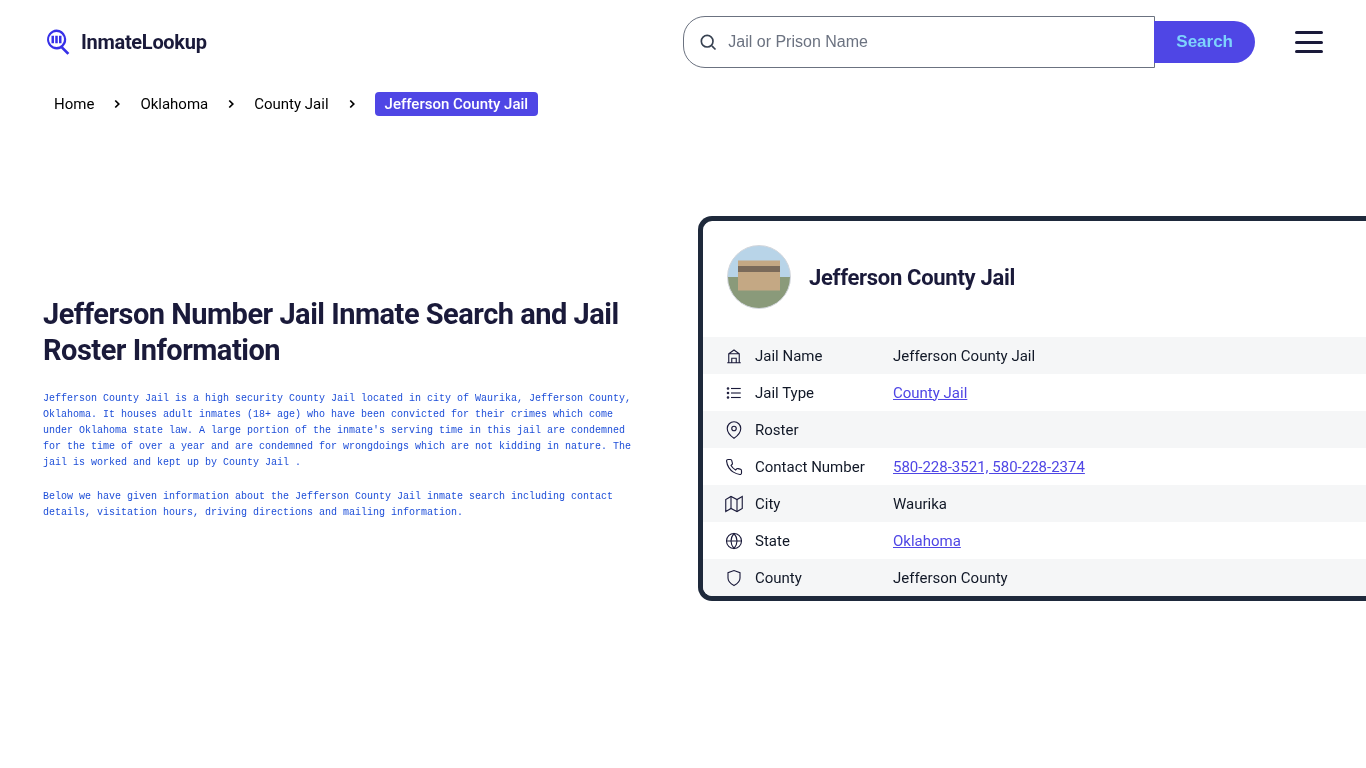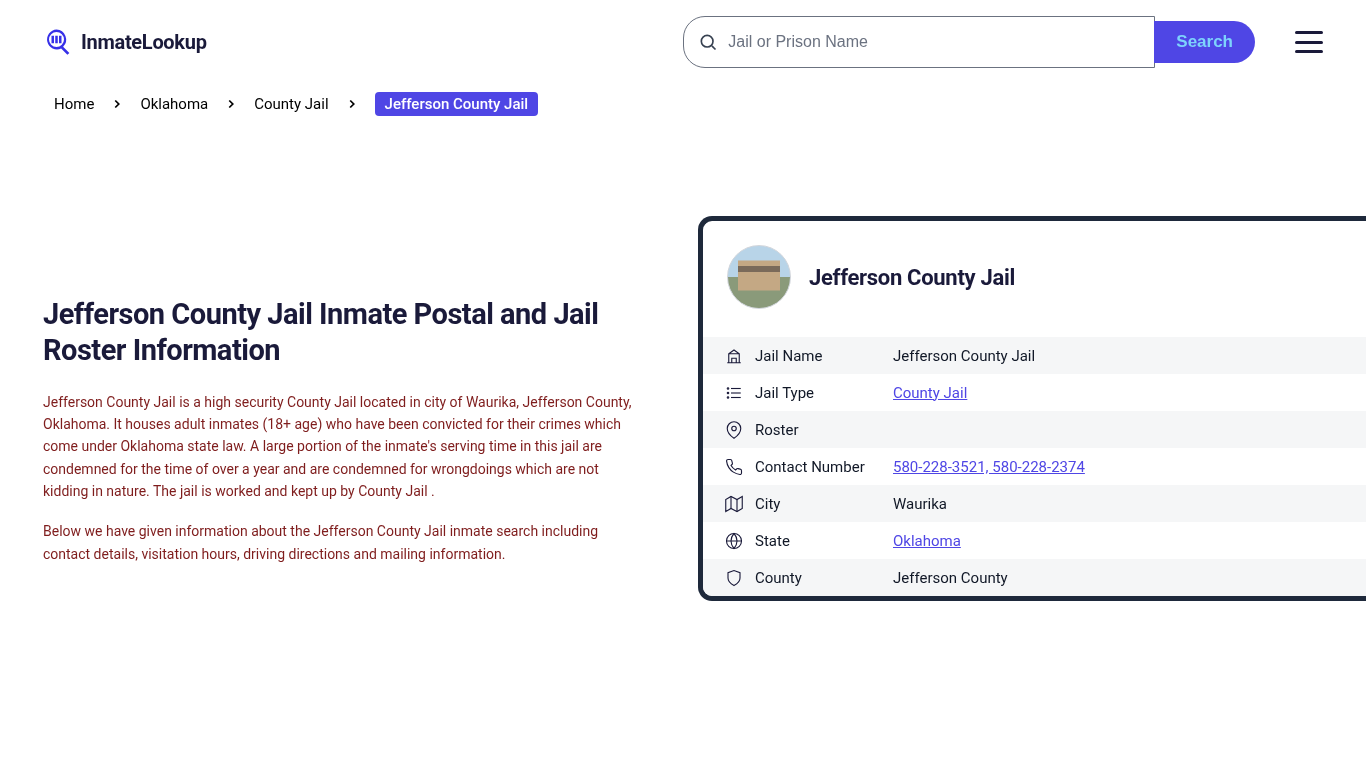--- a/index.html
+++ b/index.html
@@ -140,24 +140,25 @@
     }
     .page-title {
       font-size: 29px;
       font-weight: 700;
       color: #1a1a3a;
       line-height: 1.25;
       letter-spacing: -0.5px;
       margin-bottom: 22px;
     }
     .desc {
-      font-size: 14px;
-      color: #7f1d1d;
+      font-size: 10px;
+      color: #1d4ed8;
       line-height: 1.6;
       margin-bottom: 18px;
+      font-family: Liberation Mono, monospace;
     }
     .right-col {
       flex: 1;
       margin-left: 15px;
     }
     .info-card {
       background: #fff;
       border: 5px solid #1e293b;
       border-right: none;
       border-radius: 14px 0 0 14px;
@@ -292,21 +293,21 @@
   <span class="chev">
       <svg width="14" height="14" viewBox="0 0 24 24" fill="none" stroke="currentColor" stroke-width="3">
         <polyline points="9 18 15 12 9 6"></polyline>
       </svg>
     </span>
   <span class="crumb active">Jefferson County Jail</span>
 </div>
 
 <div class="content">
   <div class="left-col">
-    <h1 class="page-title">Jefferson County Jail Inmate Postal and Jail Roster Information</h1>
+    <h1 class="page-title">Jefferson Number Jail Inmate Search and Jail Roster Information</h1>
     <p class="desc">Jefferson County Jail is a high security County Jail located in city of Waurika, Jefferson County, Oklahoma. It houses adult inmates (18+ age) who have been convicted for their crimes which come under Oklahoma state law. A large portion of the inmate's serving time in this jail are condemned for the time of over a year and are condemned for wrongdoings which are not kidding in nature. The jail is worked and kept up by County Jail .</p>
     <p class="desc">Below we have given information about the Jefferson County Jail inmate search including contact details, visitation hours, driving directions and mailing information.</p>
   </div>
   <div class="right-col">
     <div class="info-card">
       <div class="card-header">
         <div class="card-avatar"></div>
         <div class="card-title">Jefferson County Jail</div>
       </div>
       <div class="info-table">

